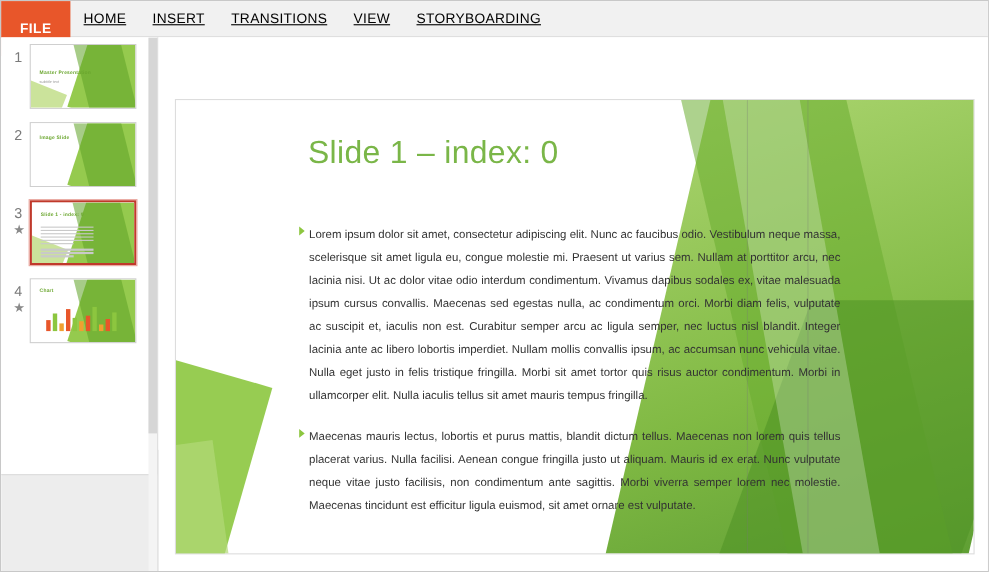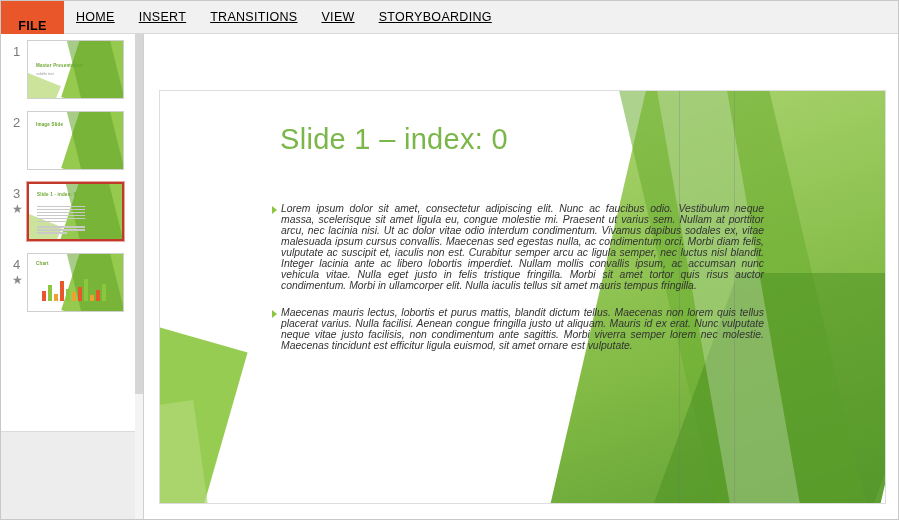--- a/index.html
+++ b/index.html
@@ -22,21 +22,21 @@
   #ribbon {
     position: absolute; top: 0; left: 0;
     width: 899px; height: 33px;
     background: #f1f1f1;
     border-bottom: 1px solid #d8d8d8;
     display: flex;
     align-items: stretch;
   }
   .file-tab {
     background: #e8562a;
-    color: #000000;
+    color: #ffffff;
     font-size: 12.5px;
     font-weight: bold;
     letter-spacing: .4px;
     display: flex;
     align-items: center;
     justify-content: center;
     width: 63px;
     height: 50px;
     cursor: pointer;
   }
@@ -276,24 +276,23 @@
   .slide-body {
     position: absolute;
     left: 112px; top: 112px;
     width: 492px;
   }
   .para {
     position: relative;
     margin-bottom: 16px;
     padding-left: 9px;
     font-size: 10.4px;
-    line-height: 11px;
+    line-height: 21px;
     color: #333333;
     text-align: justify;
-    font-style: italic;
   }
   .para .bullet {
     position: absolute;
     left: 0; top: 3px;
     width: 0; height: 0;
     border-top: 4px solid transparent;
     border-bottom: 4px solid transparent;
     border-left: 5px solid #8cc63f;
   }
 

